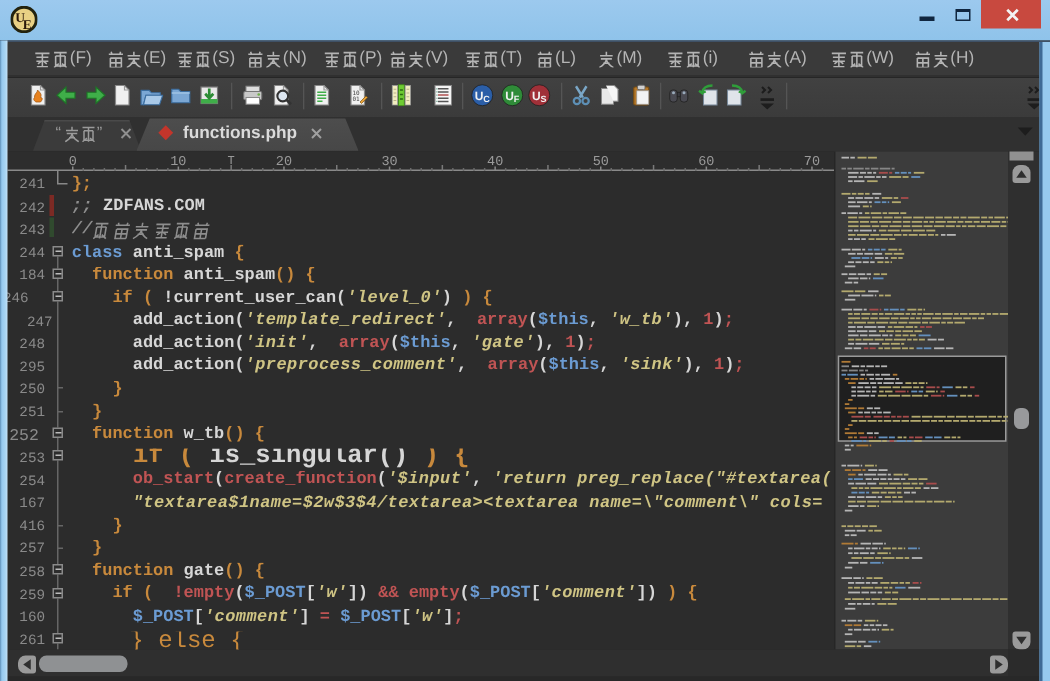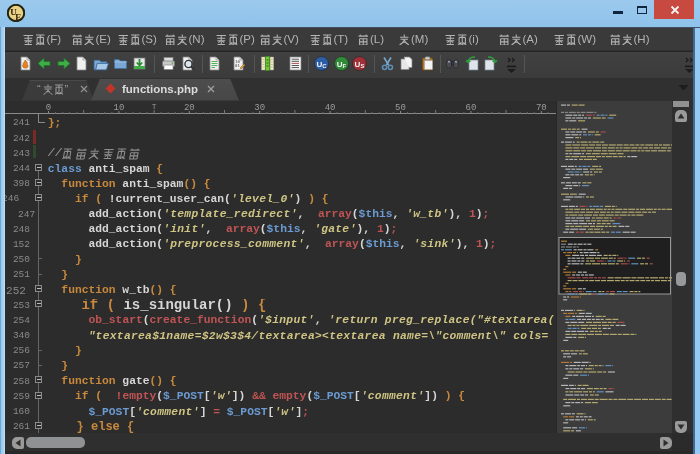--- a/index.html
+++ b/index.html
@@ -351,58 +351,59 @@
       <rect x="530.8" y="11" width="1" height="2" fill="#6a6a6a"></rect>
       <text x="538.3" y="9" font-size="9" fill="#9a9a9a" text-anchor="middle" font-family="Liberation Mono">70</text>
       <rect x="537.8" y="10" width="1" height="3" fill="#8a8a8a"></rect>
       <rect x="544.8" y="11" width="1" height="2" fill="#6a6a6a"></rect>
       <text x="151.1" y="8" font-size="8" fill="#9a9a9a" text-anchor="middle" font-family="Liberation Mono">T</text>
     </svg>
 <div class="abs" style="left:5px;top:114px;width:551px;height:319px;background:#2c2c2c;overflow:hidden"></div>
 <div class="abs mono" style="left:2px;top:117.4px;width:28px;text-align:right;font-size:9.5px;color:#8a8a8a">241</div>
 <div class="abs mono" style="left:47.8px;top:116.9px;width:508.2px;height:15.19px;font-size:11.3px;font-weight:bold;letter-spacing:0;white-space:pre;overflow:hidden;line-height:12.3px"><span style="color:#c8893c;">};</span></div>
 <div class="abs mono" style="left:2px;top:132.6px;width:28px;text-align:right;font-size:9.5px;color:#8a8a8a">242</div>
+<div class="abs mono" style="left:47.8px;top:132.1px;width:508.2px;height:15.19px;font-size:11.3px;font-weight:bold;letter-spacing:0;white-space:pre;overflow:hidden;line-height:12.3px"><span style="color:#8e8e8e;font-style:italic;letter-spacing:0.3px;">;;</span><span style="color:#d6d6d6;"> ZDFANS.COM</span></div>
 <div class="abs mono" style="left:2px;top:147.8px;width:28px;text-align:right;font-size:9.5px;color:#8a8a8a">243</div>
 <div class="abs mono" style="left:47.8px;top:147.3px;width:508.2px;height:15.19px;font-size:11.3px;font-weight:bold;letter-spacing:0;white-space:pre;overflow:hidden;line-height:12.3px"><span style="color:#8e8e8e;font-style:italic;letter-spacing:0.3px;">//</span></div>
 <div class="abs mono" style="left:2px;top:163.0px;width:28px;text-align:right;font-size:9.5px;color:#8a8a8a">244</div>
 <div class="abs mono" style="left:47.8px;top:162.5px;width:508.2px;height:15.19px;font-size:11.3px;font-weight:bold;letter-spacing:0;white-space:pre;overflow:hidden;line-height:12.3px"><span style="color:#6b9bd2;">class</span><span style="color:#d6d6d6;"> anti_spam </span><span style="color:#c8893c;">{</span></div>
-<div class="abs mono" style="left:2px;top:178.2px;width:28px;text-align:right;font-size:9.5px;color:#8a8a8a">398</div>
+<div class="abs mono" style="left:2px;top:178.2px;width:28px;text-align:right;font-size:9.5px;color:#8a8a8a">184</div>
 <div class="abs mono" style="left:47.8px;top:177.7px;width:508.2px;height:15.19px;font-size:11.3px;font-weight:bold;letter-spacing:0;white-space:pre;overflow:hidden;line-height:12.3px">  <span style="color:#c8893c;">function</span><span style="color:#d6d6d6;"> anti_spam</span><span style="color:#c8893c;">()</span> <span style="color:#c8893c;">{</span></div>
 <div class="abs mono" style="left:2px;top:193.3px;width:28px;text-align:left;font-size:9.5px;color:#8a8a8a">246</div>
 <div class="abs mono" style="left:47.8px;top:192.8px;width:508.2px;height:15.19px;font-size:11.3px;font-weight:bold;letter-spacing:0;white-space:pre;overflow:hidden;line-height:12.3px">    <span style="color:#c8893c;">if</span> <span style="color:#c8893c;">(</span> <span style="color:#d6d6d6;">!current_user_can(</span><span style="color:#cfc484;font-style:italic;letter-spacing:0.3px;">'level_0'</span><span style="color:#d6d6d6;">)</span> <span style="color:#c8893c;">)</span> <span style="color:#c8893c;">{</span></div>
 <div class="abs mono" style="left:18px;top:208.5px;width:28px;text-align:left;font-size:9.5px;color:#8a8a8a">247</div>
 <div class="abs mono" style="left:47.8px;top:208.0px;width:508.2px;height:15.19px;font-size:11.3px;font-weight:bold;letter-spacing:0;white-space:pre;overflow:hidden;line-height:12.3px">      <span style="color:#d6d6d6;">add_action(</span><span style="color:#cfc484;font-style:italic;letter-spacing:0.3px;">'template_redirect'</span><span style="color:#d6d6d6;">,  </span><span style="color:#c05454;">array</span><span style="color:#d6d6d6;">(</span><span style="color:#6b9bd2;">$this</span><span style="color:#d6d6d6;">, </span><span style="color:#cfc484;font-style:italic;letter-spacing:0.3px;">'w_tb'</span><span style="color:#d6d6d6;">), </span><span style="color:#c05454;">1</span><span style="color:#d6d6d6;">)</span><span style="color:#c05454;">;</span></div>
 <div class="abs mono" style="left:2px;top:223.7px;width:28px;text-align:right;font-size:9.5px;color:#8a8a8a">248</div>
 <div class="abs mono" style="left:47.8px;top:223.2px;width:508.2px;height:15.19px;font-size:11.3px;font-weight:bold;letter-spacing:0;white-space:pre;overflow:hidden;line-height:12.3px">      <span style="color:#d6d6d6;">add_action(</span><span style="color:#cfc484;font-style:italic;letter-spacing:0.3px;">'init'</span><span style="color:#d6d6d6;">,  </span><span style="color:#c05454;">array</span><span style="color:#d6d6d6;">(</span><span style="color:#6b9bd2;">$this</span><span style="color:#d6d6d6;">, </span><span style="color:#cfc484;font-style:italic;letter-spacing:0.3px;">'gate'</span><span style="color:#d6d6d6;">), </span><span style="color:#c05454;">1</span><span style="color:#d6d6d6;">)</span><span style="color:#c05454;">;</span></div>
-<div class="abs mono" style="left:2px;top:238.9px;width:28px;text-align:right;font-size:9.5px;color:#8a8a8a">152</div>
+<div class="abs mono" style="left:2px;top:238.9px;width:28px;text-align:right;font-size:9.5px;color:#8a8a8a">295</div>
 <div class="abs mono" style="left:47.8px;top:238.4px;width:508.2px;height:15.19px;font-size:11.3px;font-weight:bold;letter-spacing:0;white-space:pre;overflow:hidden;line-height:12.3px">      <span style="color:#d6d6d6;">add_action(</span><span style="color:#cfc484;font-style:italic;letter-spacing:0.3px;">'preprocess_comment'</span><span style="color:#d6d6d6;">,  </span><span style="color:#c05454;">array</span><span style="color:#d6d6d6;">(</span><span style="color:#6b9bd2;">$this</span><span style="color:#d6d6d6;">, </span><span style="color:#cfc484;font-style:italic;letter-spacing:0.3px;">'sink'</span><span style="color:#d6d6d6;">), </span><span style="color:#c05454;">1</span><span style="color:#d6d6d6;">)</span><span style="color:#c05454;">;</span></div>
 <div class="abs mono" style="left:2px;top:254.1px;width:28px;text-align:right;font-size:9.5px;color:#8a8a8a">250</div>
 <div class="abs mono" style="left:47.8px;top:253.6px;width:508.2px;height:15.19px;font-size:11.3px;font-weight:bold;letter-spacing:0;white-space:pre;overflow:hidden;line-height:12.3px">    <span style="color:#c8893c;">}</span></div>
 <div class="abs mono" style="left:2px;top:269.3px;width:28px;text-align:right;font-size:9.5px;color:#8a8a8a">251</div>
 <div class="abs mono" style="left:47.8px;top:268.8px;width:508.2px;height:15.19px;font-size:11.3px;font-weight:bold;letter-spacing:0;white-space:pre;overflow:hidden;line-height:12.3px">  <span style="color:#c8893c;">}</span></div>
 <div class="abs mono" style="left:2px;top:284.5px;width:28px;text-align:center;font-size:11px;color:#8a8a8a">252</div>
 <div class="abs mono" style="left:47.8px;top:284.0px;width:508.2px;height:15.19px;font-size:11.3px;font-weight:bold;letter-spacing:0;white-space:pre;overflow:hidden;line-height:12.3px">  <span style="color:#c8893c;">function</span><span style="color:#d6d6d6;"> w_tb</span><span style="color:#c8893c;">()</span> <span style="color:#c8893c;">{</span></div>
 <div class="abs mono" style="left:2px;top:299.7px;width:28px;text-align:right;font-size:9.5px;color:#8a8a8a">253</div>
-<div class="abs mono" style="left:47.8px;top:299.2px;width:508.2px;height:15.19px;font-size:14px;font-weight:bold;letter-spacing:0;white-space:pre;overflow:hidden;line-height:12.3px">    <span style="color:#c8893c;">if</span> <span style="color:#c8893c;">(</span><span style="color:#d6d6d6;"> is_singular() </span><span style="color:#c8893c;">)</span> <span style="color:#c8893c;">{</span></div>
+<div class="abs mono" style="left:47.8px;top:299.2px;width:508.2px;height:15.19px;font-size:17px;font-weight:bold;letter-spacing:0;white-space:pre;overflow:hidden;line-height:12.3px">    <span style="color:#c8893c;">if</span> <span style="color:#c8893c;">(</span><span style="color:#d6d6d6;"> is_singular() </span><span style="color:#c8893c;">)</span> <span style="color:#c8893c;">{</span></div>
 <div class="abs mono" style="left:2px;top:314.9px;width:28px;text-align:right;font-size:9.5px;color:#8a8a8a">254</div>
 <div class="abs mono" style="left:47.8px;top:314.4px;width:508.2px;height:15.19px;font-size:11.3px;font-weight:bold;letter-spacing:0;white-space:pre;overflow:hidden;line-height:12.3px">      <span style="color:#c05454;">ob_start</span><span style="color:#d6d6d6;">(</span><span style="color:#c05454;">create_function</span><span style="color:#d6d6d6;">(</span><span style="color:#cfc484;font-style:italic;letter-spacing:0.3px;">'$input'</span><span style="color:#d6d6d6;">, </span><span style="color:#cfc484;font-style:italic;letter-spacing:0.3px;">'return preg_replace("#textarea(.*</span></div>
-<div class="abs mono" style="left:2px;top:330.1px;width:28px;text-align:right;font-size:9.5px;color:#8a8a8a">340</div>
+<div class="abs mono" style="left:2px;top:330.1px;width:28px;text-align:right;font-size:9.5px;color:#8a8a8a">167</div>
 <div class="abs mono" style="left:47.8px;top:329.6px;width:508.2px;height:15.19px;font-size:11.3px;font-weight:bold;letter-spacing:0;white-space:pre;overflow:hidden;line-height:12.3px">      <span style="color:#cfc484;font-style:italic;letter-spacing:0.3px;">"textarea$1name=$2w$3$4/textarea&gt;&lt;textarea name=\"comment\" cols=</span></div>
-<div class="abs mono" style="left:2px;top:345.2px;width:28px;text-align:right;font-size:9.5px;color:#8a8a8a">256</div>
+<div class="abs mono" style="left:2px;top:345.2px;width:28px;text-align:right;font-size:9.5px;color:#8a8a8a">416</div>
 <div class="abs mono" style="left:47.8px;top:344.8px;width:508.2px;height:15.19px;font-size:11.3px;font-weight:bold;letter-spacing:0;white-space:pre;overflow:hidden;line-height:12.3px">    <span style="color:#c8893c;">}</span></div>
 <div class="abs mono" style="left:2px;top:360.4px;width:28px;text-align:right;font-size:9.5px;color:#8a8a8a">257</div>
 <div class="abs mono" style="left:47.8px;top:359.9px;width:508.2px;height:15.19px;font-size:11.3px;font-weight:bold;letter-spacing:0;white-space:pre;overflow:hidden;line-height:12.3px">  <span style="color:#c8893c;">}</span></div>
 <div class="abs mono" style="left:2px;top:375.6px;width:28px;text-align:right;font-size:9.5px;color:#8a8a8a">258</div>
 <div class="abs mono" style="left:47.8px;top:375.1px;width:508.2px;height:15.19px;font-size:11.3px;font-weight:bold;letter-spacing:0;white-space:pre;overflow:hidden;line-height:12.3px">  <span style="color:#c8893c;">function</span><span style="color:#d6d6d6;"> gate</span><span style="color:#c8893c;">()</span> <span style="color:#c8893c;">{</span></div>
 <div class="abs mono" style="left:2px;top:390.8px;width:28px;text-align:right;font-size:9.5px;color:#8a8a8a">259</div>
 <div class="abs mono" style="left:47.8px;top:390.3px;width:508.2px;height:15.19px;font-size:11.3px;font-weight:bold;letter-spacing:0;white-space:pre;overflow:hidden;line-height:12.3px">    <span style="color:#c8893c;">if</span> <span style="color:#c8893c;">(</span>  <span style="color:#c05454;">!empty</span><span style="color:#d6d6d6;">(</span><span style="color:#6b9bd2;">$_POST</span><span style="color:#d6d6d6;">[</span><span style="color:#cfc484;font-style:italic;letter-spacing:0.3px;">'w'</span><span style="color:#d6d6d6;">]) </span><span style="color:#c05454;">&amp;&amp;</span> <span style="color:#c05454;">empty</span><span style="color:#d6d6d6;">(</span><span style="color:#6b9bd2;">$_POST</span><span style="color:#d6d6d6;">[</span><span style="color:#cfc484;font-style:italic;letter-spacing:0.3px;">'comment'</span><span style="color:#d6d6d6;">]) </span><span style="color:#c8893c;">)</span> <span style="color:#c8893c;">{</span></div>
 <div class="abs mono" style="left:2px;top:406.0px;width:28px;text-align:right;font-size:9.5px;color:#8a8a8a">160</div>
 <div class="abs mono" style="left:47.8px;top:405.5px;width:508.2px;height:15.19px;font-size:11.3px;font-weight:bold;letter-spacing:0;white-space:pre;overflow:hidden;line-height:12.3px">      <span style="color:#6b9bd2;">$_POST</span><span style="color:#d6d6d6;">[</span><span style="color:#cfc484;font-style:italic;letter-spacing:0.3px;">'comment'</span><span style="color:#d6d6d6;">] </span><span style="color:#c05454;">=</span> <span style="color:#6b9bd2;">$_POST</span><span style="color:#d6d6d6;">[</span><span style="color:#cfc484;font-style:italic;letter-spacing:0.3px;">'w'</span><span style="color:#d6d6d6;">]</span><span style="color:#c05454;">;</span></div>
 <div class="abs mono" style="left:2px;top:421.2px;width:28px;text-align:right;font-size:9.5px;color:#8a8a8a">261</div>
-<div class="abs mono" style="left:47.8px;top:420.7px;width:508.2px;height:15.19px;font-size:12px;font-weight:bold;letter-spacing:0;white-space:pre;overflow:hidden;line-height:12.3px">    <span style="color:#c8893c;">}</span> <span style="color:#c8893c;">else</span> <span style="color:#c8893c;">{</span></div>
+<div class="abs mono" style="left:47.8px;top:420.7px;width:508.2px;height:15.19px;font-size:16px;font-weight:normal;letter-spacing:0;white-space:pre;overflow:hidden;line-height:12.3px">    <span style="color:#c8893c;">}</span> <span style="color:#c8893c;">else</span> <span style="color:#c8893c;">{</span></div>
 <svg style="position:absolute;left:62.36px;top:148.38px;transform:skewX(-10deg);" width="10.5" height="11.6" viewBox="0 0 10 11">
       <use href="#hzB" stroke="#8e8e8e"></use>
     </svg>
 <svg style="position:absolute;left:75.76px;top:148.38px;transform:skewX(-10deg);" width="10.5" height="11.6" viewBox="0 0 10 11">
       <use href="#hzC" stroke="#8e8e8e"></use>
     </svg>
 <svg style="position:absolute;left:89.16000000000001px;top:148.38px;transform:skewX(-10deg);" width="10.5" height="11.6" viewBox="0 0 10 11">
       <use href="#hzD" stroke="#8e8e8e"></use>
     </svg>
 <svg style="position:absolute;left:102.56000000000002px;top:148.38px;transform:skewX(-10deg);" width="10.5" height="11.6" viewBox="0 0 10 11">

